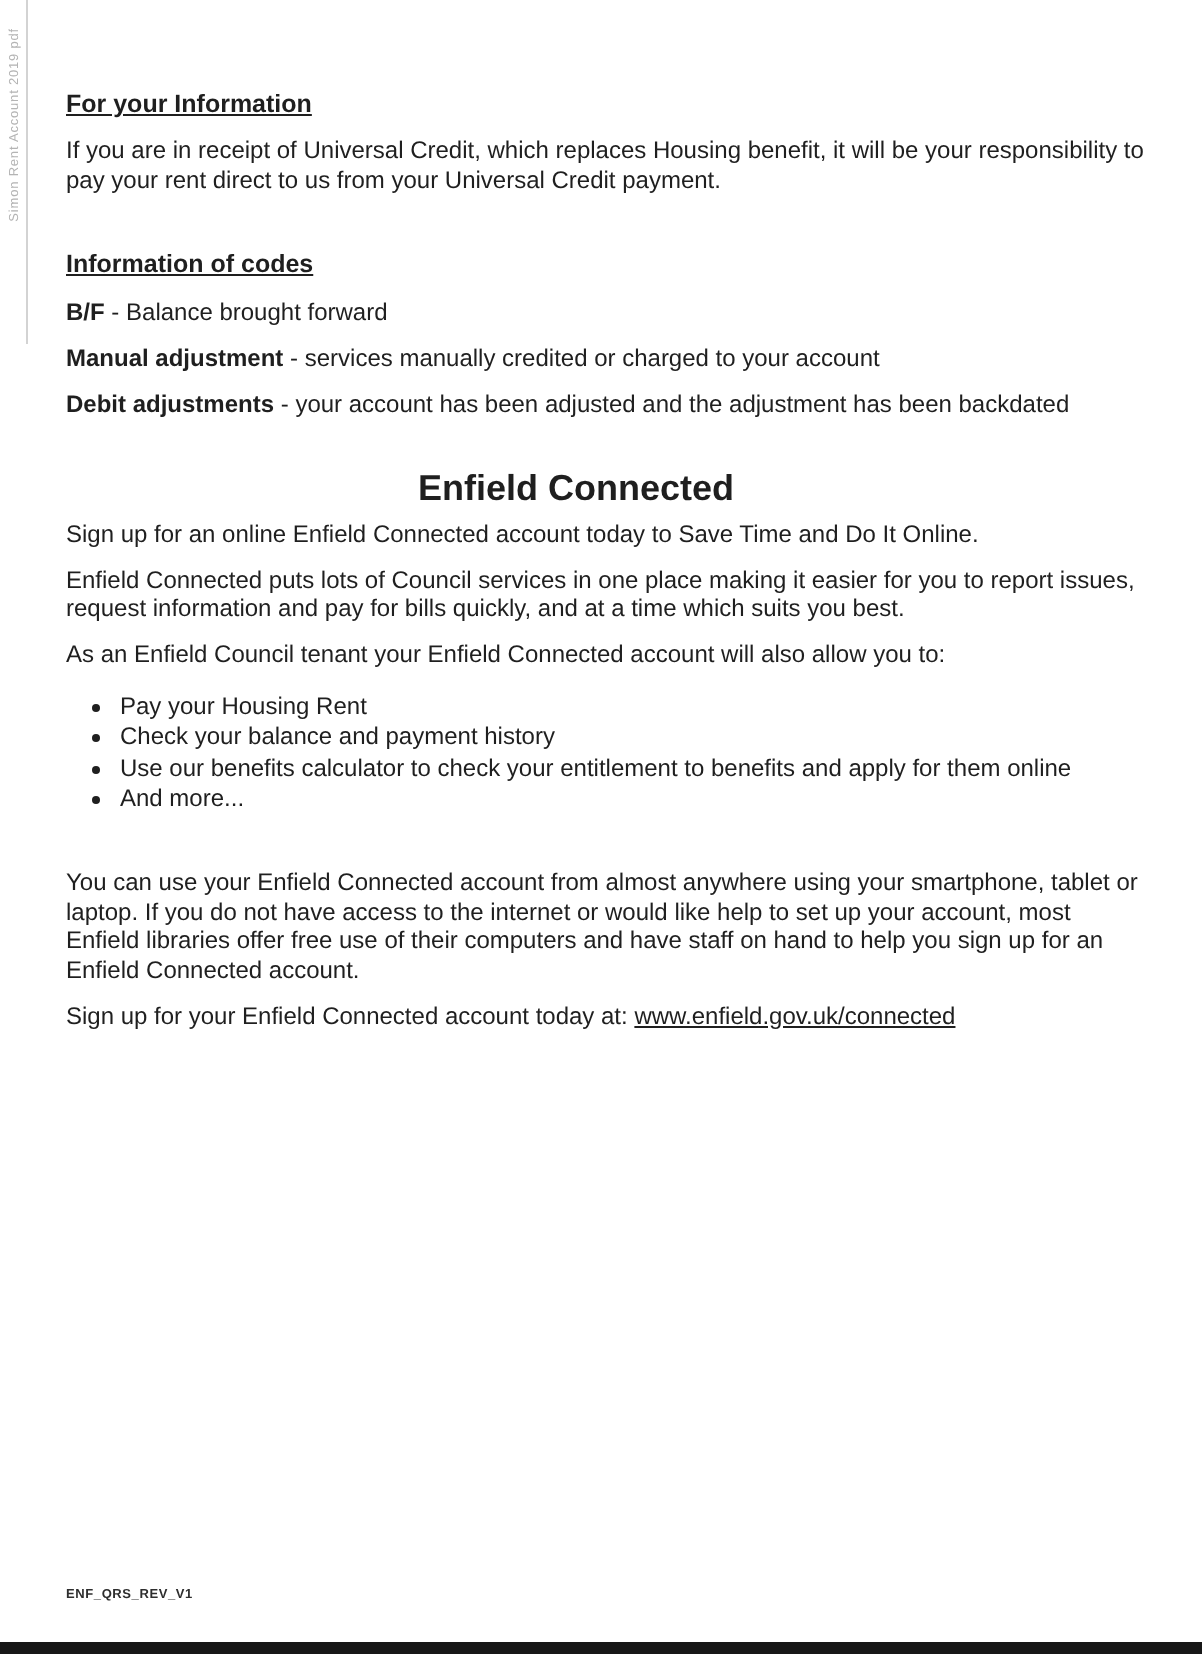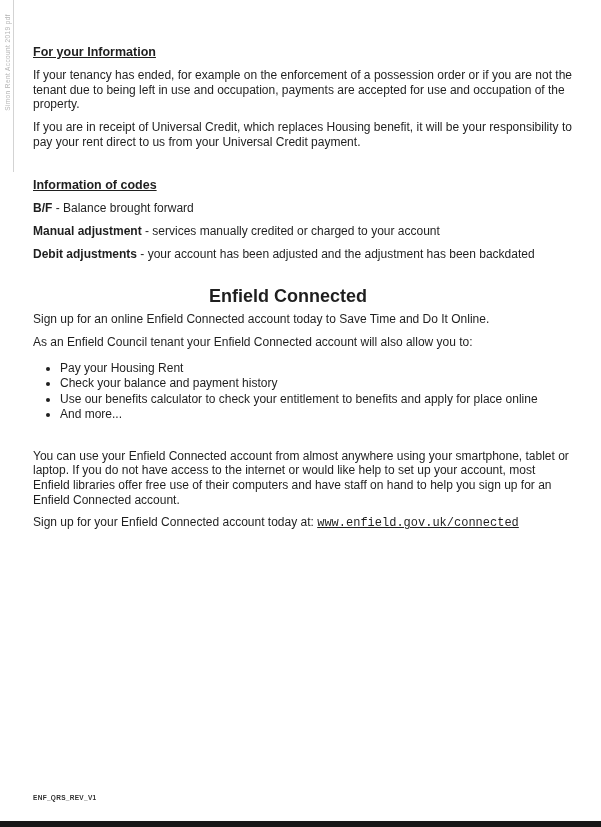--- a/index.html
+++ b/index.html
@@ -61,21 +61,21 @@
     line-height: 15px;
   }
   .benefits-list {
     margin: 11px 0 0 0;
     padding: 0 0 0 27px;
     list-style: disc;
   }
   .benefits-list li { line-height: 15.5px; }
   .closing-para { margin-top: 26px; }
   .signup-line { margin-top: 8px; }
-  .signup-url { text-decoration: underline; font-family: Liberation Mono, monospace; }
+  .signup-url { text-decoration: underline; }
   .footer-code {
     position: absolute;
     left: 33px;
     top: 794px;
     font-size: 6.5px;
     font-weight: bold;
     letter-spacing: 0.3px;
     color: #2e2e2e;
   }
   .bottom-bar {
@@ -92,45 +92,45 @@
 
 <div class="page">
 
   <div class="edge-line"></div>
   <div class="watermark">Simon Rent Account 2019 pdf</div>
 
   <div class="content">
 
     <div>
       <h2 class="heading-underline" id="info-heading">For your Information</h2>
-      <p class="body-para">If your tenancy has ended, for example on the enforcement of a possession order or if you are not the tenant due to being left in use and occupation, payments are accepted for use and occupation of the property.</p>
       <p class="body-para">If you are in receipt of Universal Credit, which replaces Housing benefit, it will be your responsibility to pay your rent direct to us from your Universal Credit payment.</p>
     </div>
 
     <div>
       <h2 class="heading-underline" id="codes-heading">Information of codes</h2>
 
 
       <p class="code-row"><span class="code-term">B/F</span><span> - </span><span>Balance brought forward</span></p>
 
       <p class="code-row"><span class="code-term">Manual adjustment</span><span> - </span><span>services manually credited or charged to your account</span></p>
 
       <p class="code-row"><span class="code-term">Debit adjustments</span><span> - </span><span>your account has been adjusted and the adjustment has been backdated</span></p>
 
     </div>
 
     <div>
       <h2 class="center-heading">Enfield Connected</h2>
       <p class="body-para">Sign up for an online Enfield Connected account today to Save Time and Do It Online.</p>
+      <p class="body-para">Enfield Connected puts lots of Council services in one place making it easier for you to report issues, request information and pay for bills quickly, and at a time which suits you best.</p>
       <p class="body-para">As an Enfield Council tenant your Enfield Connected account will also allow you to:</p>
 
       <ul class="benefits-list">
         <li>Pay your Housing Rent</li>
         <li>Check your balance and payment history</li>
-        <li>Use our benefits calculator to check your entitlement to benefits and apply for place online</li>
+        <li>Use our benefits calculator to check your entitlement to benefits and apply for them online</li>
         <li>And more...</li>
       </ul>
 
       <p class="body-para closing-para">You can use your Enfield Connected account from almost anywhere using your smartphone, tablet or laptop. If you do not have access to the internet or would like help to set up your account, most Enfield libraries offer free use of their computers and have staff on hand to help you sign up for an Enfield Connected account.</p>
 
       <p class="body-para signup-line"><span>Sign up for your Enfield Connected account today at: </span><span class="signup-url">www.enfield.gov.uk/connected</span></p>
     </div>
 
   </div>
 

